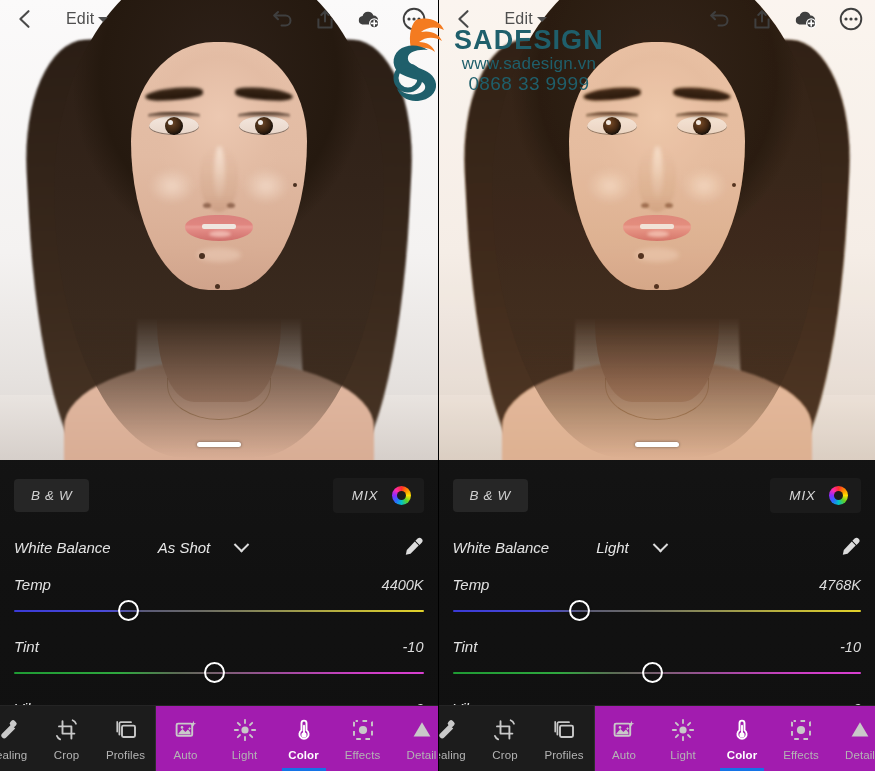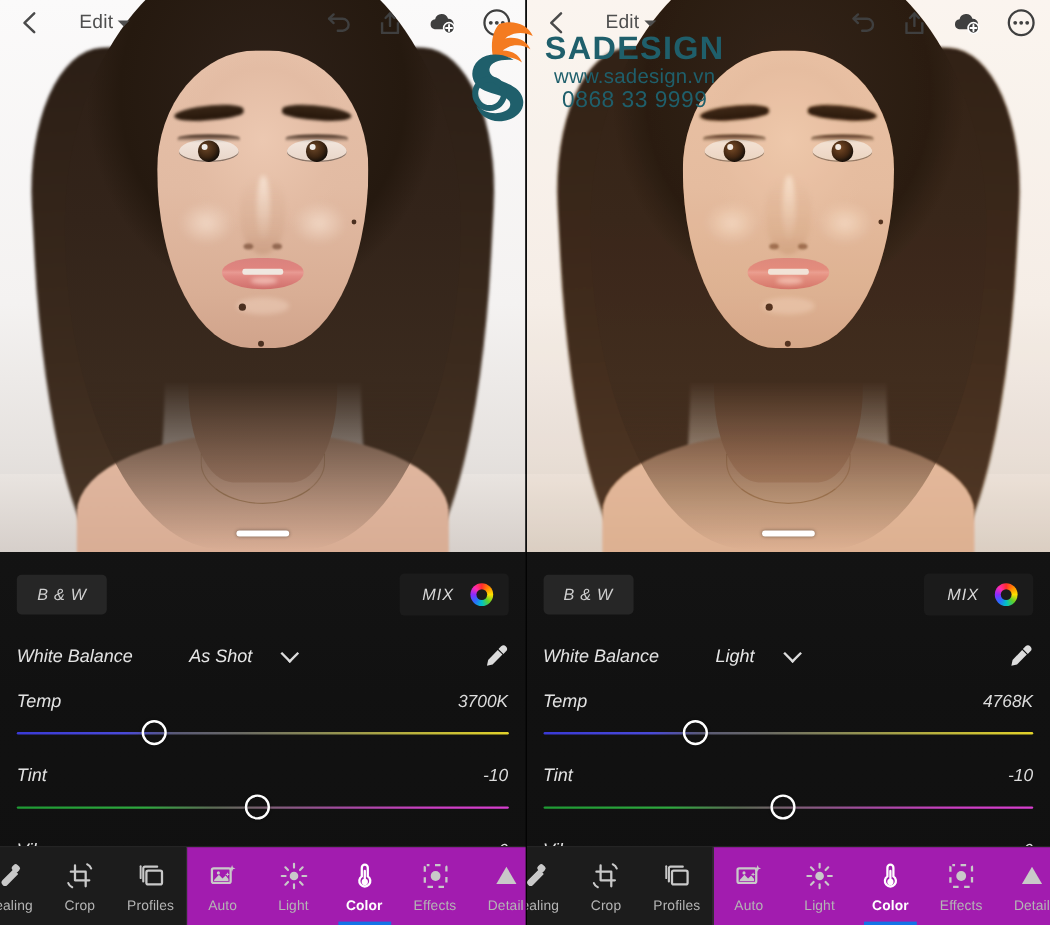--- a/index.html
+++ b/index.html
@@ -385,21 +385,21 @@
           <svg width="22" height="22" viewBox="0 0 22 22">
               <path d="M15.6 2.6 a2.9 2.9 0 0 1 4.1 4.1 l-2.2 2.2 -4.1-4.1 Z" fill="#dcdcdc"></path>
               <path d="M12.8 5.6 l3.9 3.9 -8.2 8.2 -4.7 1 1-4.7 Z" fill="#dcdcdc"></path>
             </svg>
         </span>
       </div>
 
       <div class="slider-block">
         <div class="slider-head">
           <span class="sl-label">Temp</span>
-          <span class="sl-value">3700K</span>
+          <span class="sl-value">4400K</span>
         </div>
         <div class="track-wrap">
           <div class="track temp"></div>
           <div class="knob" style="left:28%;"></div>
         </div>
       </div>
 
       <div class="slider-block">
         <div class="slider-head">
           <span class="sl-label">Tint</span>

